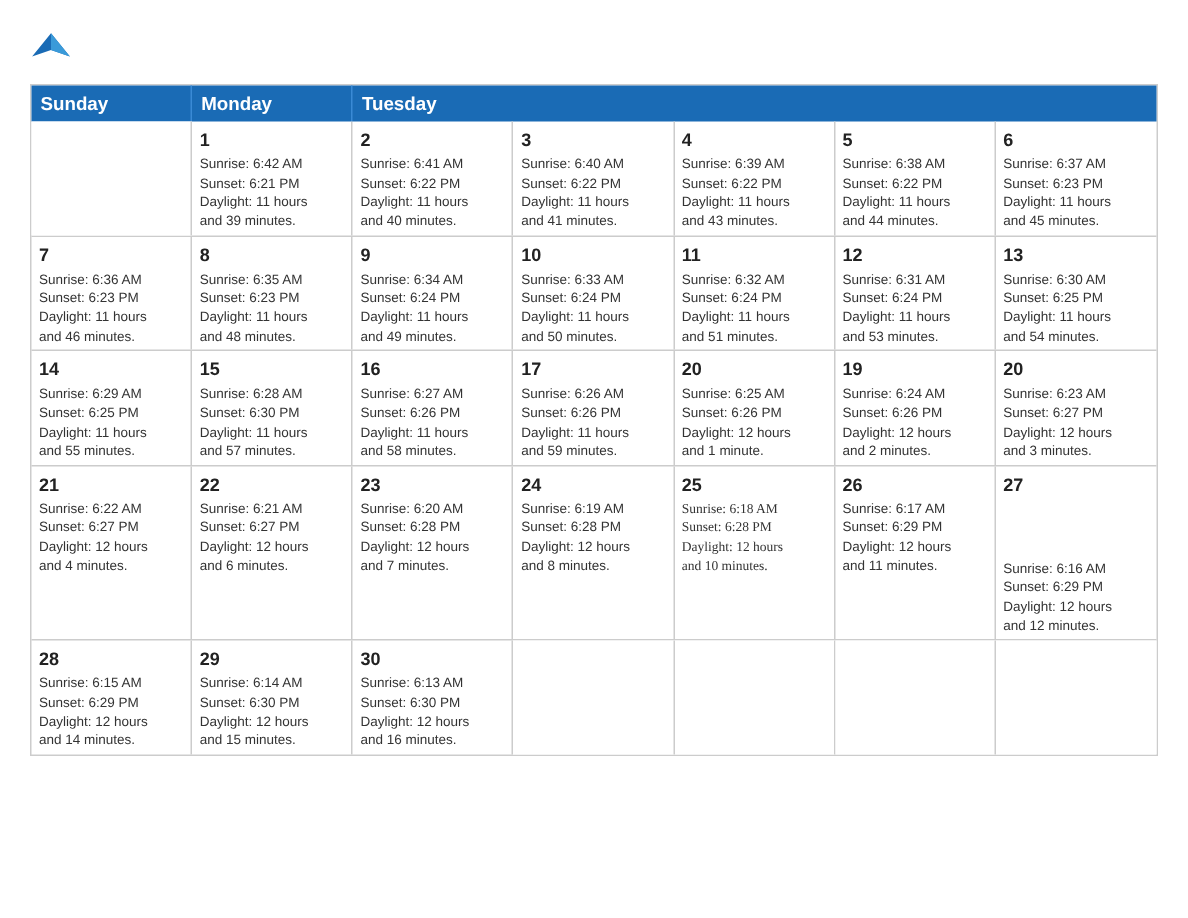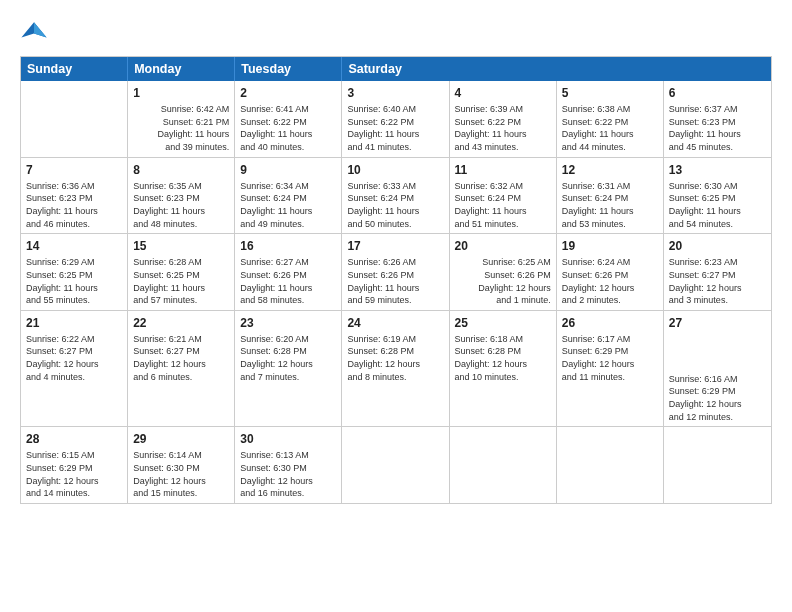--- a/index.html
+++ b/index.html
@@ -130,28 +130,27 @@
       <div class="month-title"></div>
       <div class="subtitle"></div>
     </div>
   </div>
 
   <div class="calendar">
     <div class="cal-header" id="cal-header">
         <div class="cal-header-cell">Sunday</div>
         <div class="cal-header-cell">Monday</div>
         <div class="cal-header-cell">Tuesday</div>
-        <div class="cal-header-cell">Saturday</div>
       </div>
     <div class="cal-body" id="cal-body">
         <div class="cal-row">
           <div class="cal-cell empty"></div>
           <div class="cal-cell">
             <span class="day-num">1</span>
-            <div class="cell-info" style="white-space: pre-line; text-align: right;">Sunrise: 6:42 AM
+            <div class="cell-info" style="white-space: pre-line;">Sunrise: 6:42 AM
 Sunset: 6:21 PM
 Daylight: 11 hours
 and 39 minutes.</div>
           </div>
           <div class="cal-cell">
             <span class="day-num">2</span>
             <div class="cell-info" style="white-space: pre-line;">Sunrise: 6:41 AM
 Sunset: 6:22 PM
 Daylight: 11 hours
 and 40 minutes.</div>
@@ -240,41 +239,41 @@
           <div class="cal-cell">
             <span class="day-num">14</span>
             <div class="cell-info" style="white-space: pre-line;">Sunrise: 6:29 AM
 Sunset: 6:25 PM
 Daylight: 11 hours
 and 55 minutes.</div>
           </div>
           <div class="cal-cell">
             <span class="day-num">15</span>
             <div class="cell-info" style="white-space: pre-line;">Sunrise: 6:28 AM
-Sunset: 6:25 PM
+Sunset: 6:30 PM
 Daylight: 11 hours
 and 57 minutes.</div>
           </div>
           <div class="cal-cell">
             <span class="day-num">16</span>
             <div class="cell-info" style="white-space: pre-line;">Sunrise: 6:27 AM
 Sunset: 6:26 PM
 Daylight: 11 hours
 and 58 minutes.</div>
           </div>
           <div class="cal-cell">
             <span class="day-num">17</span>
             <div class="cell-info" style="white-space: pre-line;">Sunrise: 6:26 AM
 Sunset: 6:26 PM
 Daylight: 11 hours
 and 59 minutes.</div>
           </div>
           <div class="cal-cell">
             <span class="day-num">20</span>
-            <div class="cell-info" style="white-space: pre-line; text-align: right;">Sunrise: 6:25 AM
+            <div class="cell-info" style="white-space: pre-line;">Sunrise: 6:25 AM
 Sunset: 6:26 PM
 Daylight: 12 hours
 and 1 minute.</div>
           </div>
           <div class="cal-cell">
             <span class="day-num">19</span>
             <div class="cell-info" style="white-space: pre-line;">Sunrise: 6:24 AM
 Sunset: 6:26 PM
 Daylight: 12 hours
 and 2 minutes.</div>
@@ -311,21 +310,21 @@
           </div>
           <div class="cal-cell">
             <span class="day-num">24</span>
             <div class="cell-info" style="white-space: pre-line;">Sunrise: 6:19 AM
 Sunset: 6:28 PM
 Daylight: 12 hours
 and 8 minutes.</div>
           </div>
           <div class="cal-cell">
             <span class="day-num">25</span>
-            <div class="cell-info" style="white-space: pre-line;">Sunrise: 6:18 AM
+            <div class="cell-info" style="white-space: pre-line; font-family: Liberation Serif, serif;">Sunrise: 6:18 AM
 Sunset: 6:28 PM
 Daylight: 12 hours
 and 10 minutes.</div>
           </div>
           <div class="cal-cell">
             <span class="day-num">26</span>
             <div class="cell-info" style="white-space: pre-line;">Sunrise: 6:17 AM
 Sunset: 6:29 PM
 Daylight: 12 hours
 and 11 minutes.</div>

